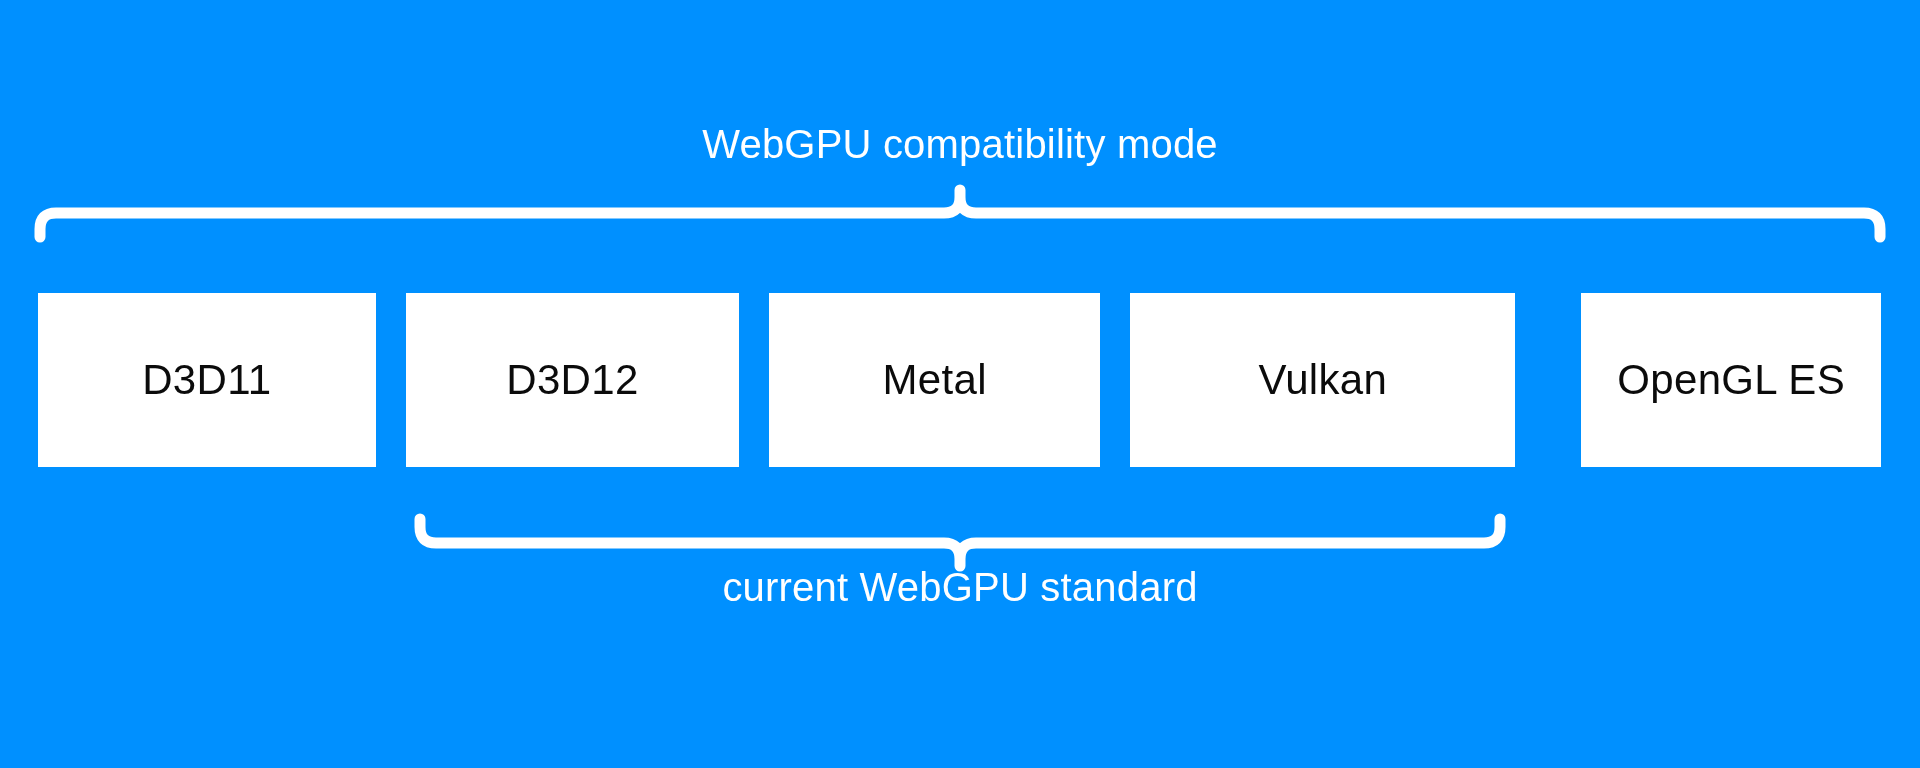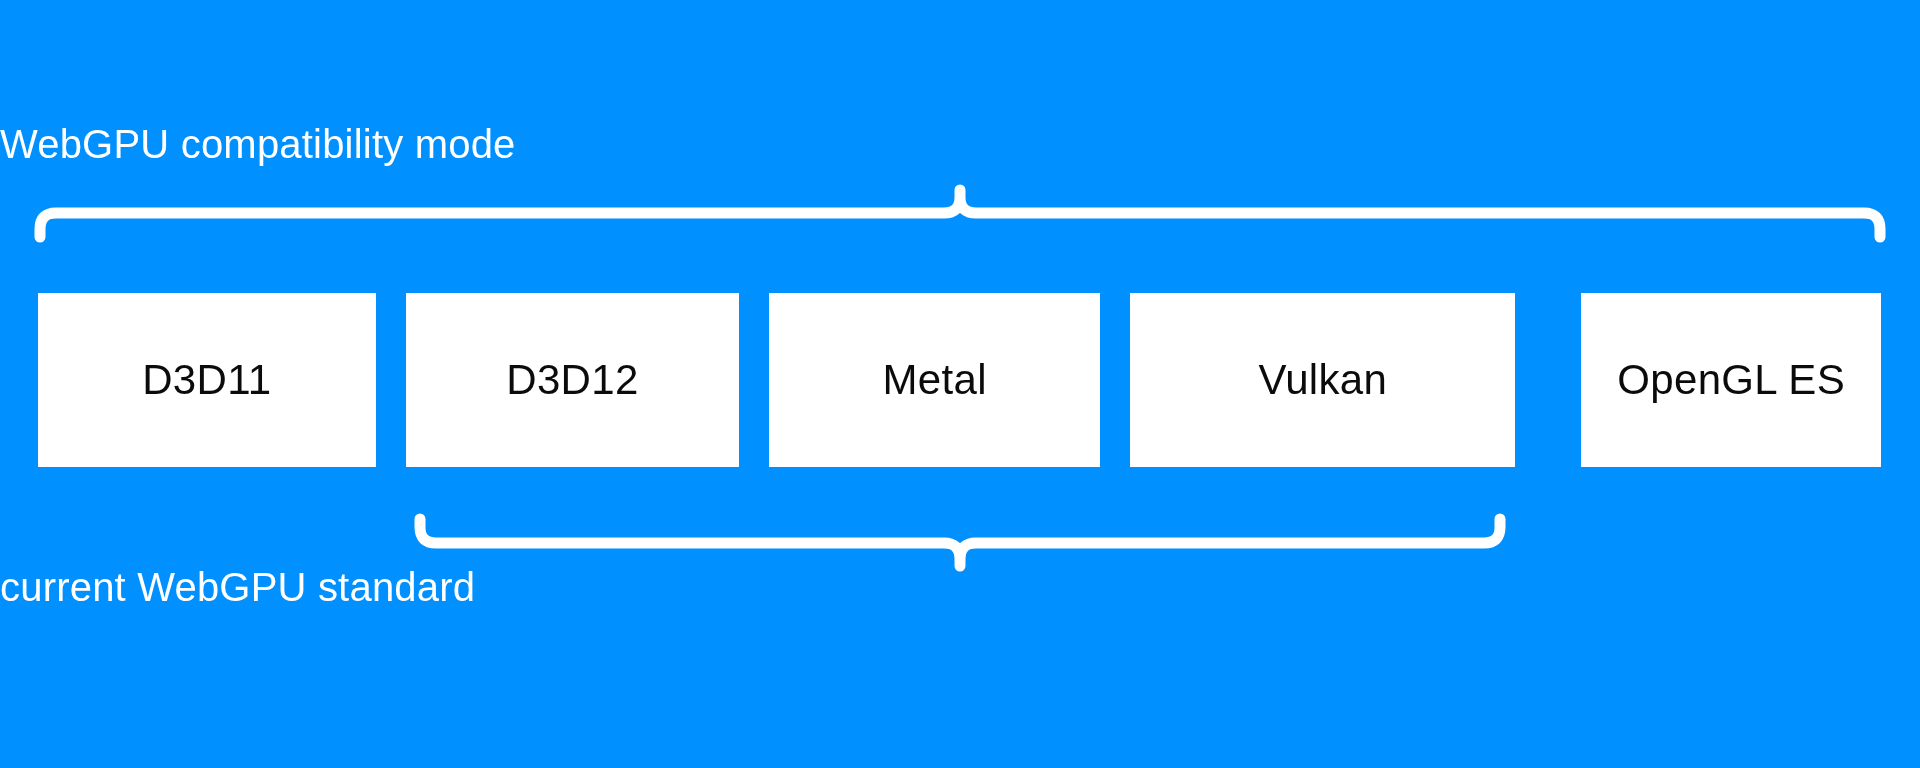--- a/index.html
+++ b/index.html
@@ -19,20 +19,21 @@
     width: 1920px;
     height: 768px;
     background: #0090ff;
   }
 
   
   .caption {
     position: absolute;
     left: 0;
     width: 1920px;
+    text-align: center;
     color: #ffffff;
     font-size: 40px;
     font-weight: 400;
     letter-spacing: 0.2px;
     white-space: nowrap;
     line-height: 1;
   }
   #top-caption   { top: 124px; }
   #bottom-caption{ top: 567px; }
 

